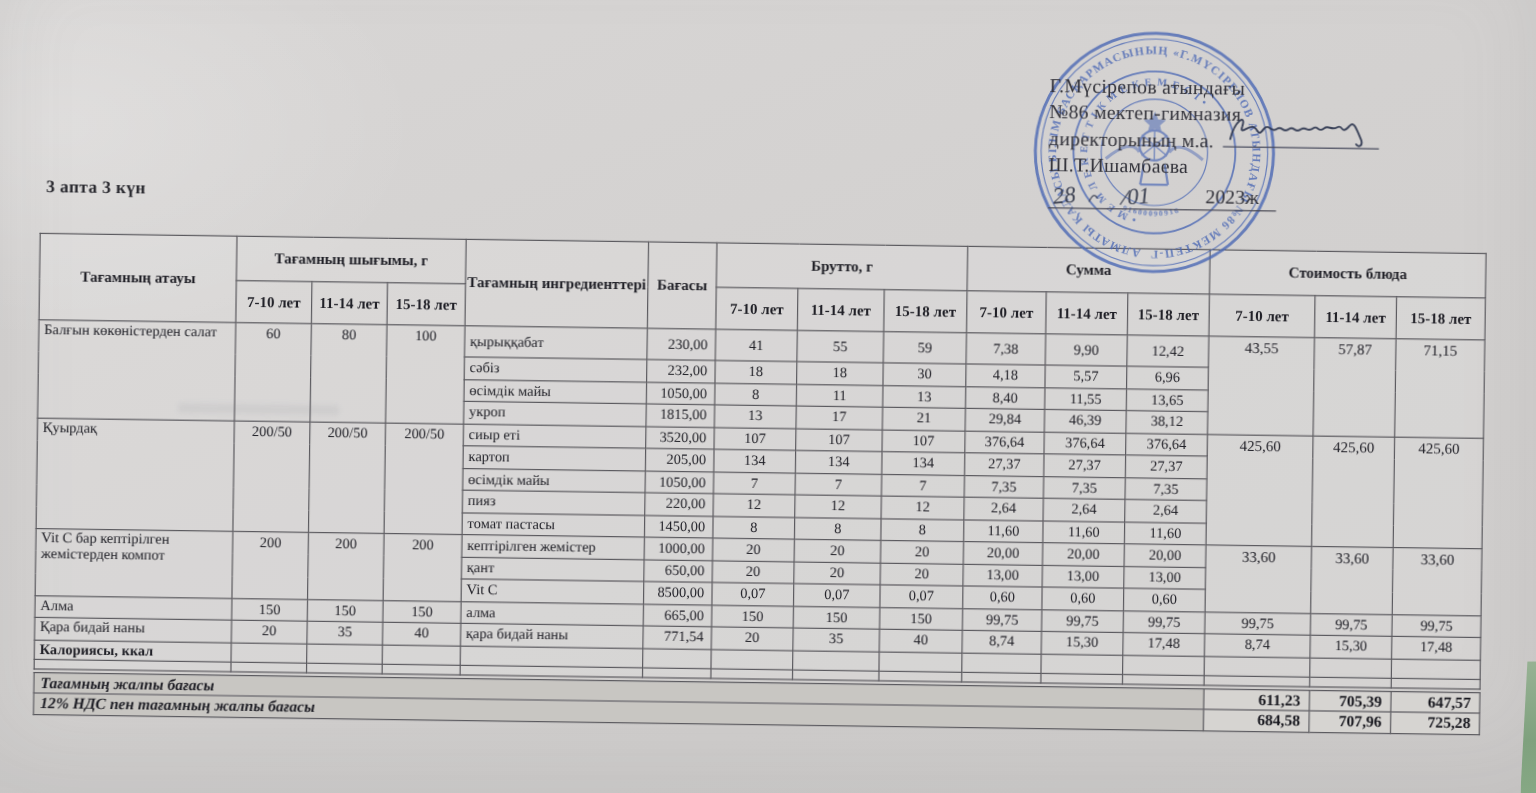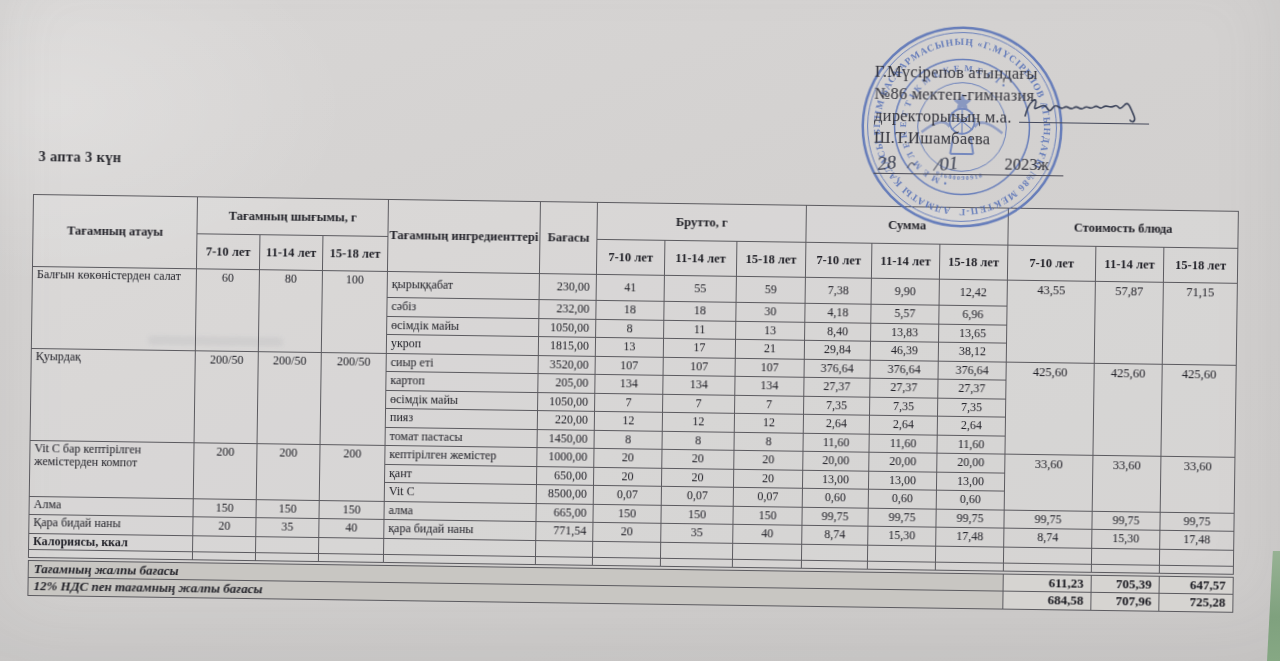--- a/index.html
+++ b/index.html
@@ -176,21 +176,21 @@
         <td>5,57</td>
         <td>6,96</td>
       </tr>
       <tr class="h18">
         <td class="ing">өсімдік майы</td>
         <td class="price">1050,00</td>
         <td>8</td>
         <td>11</td>
         <td>13</td>
         <td>8,40</td>
-        <td>13,83</td>
+        <td>11,55</td>
         <td>13,65</td>
       </tr>
       <tr class="h18">
         <td class="ing">укроп</td>
         <td class="price">1815,00</td>
         <td>13</td>
         <td>17</td>
         <td>21</td>
         <td>29,84</td>
         <td>46,39</td>

